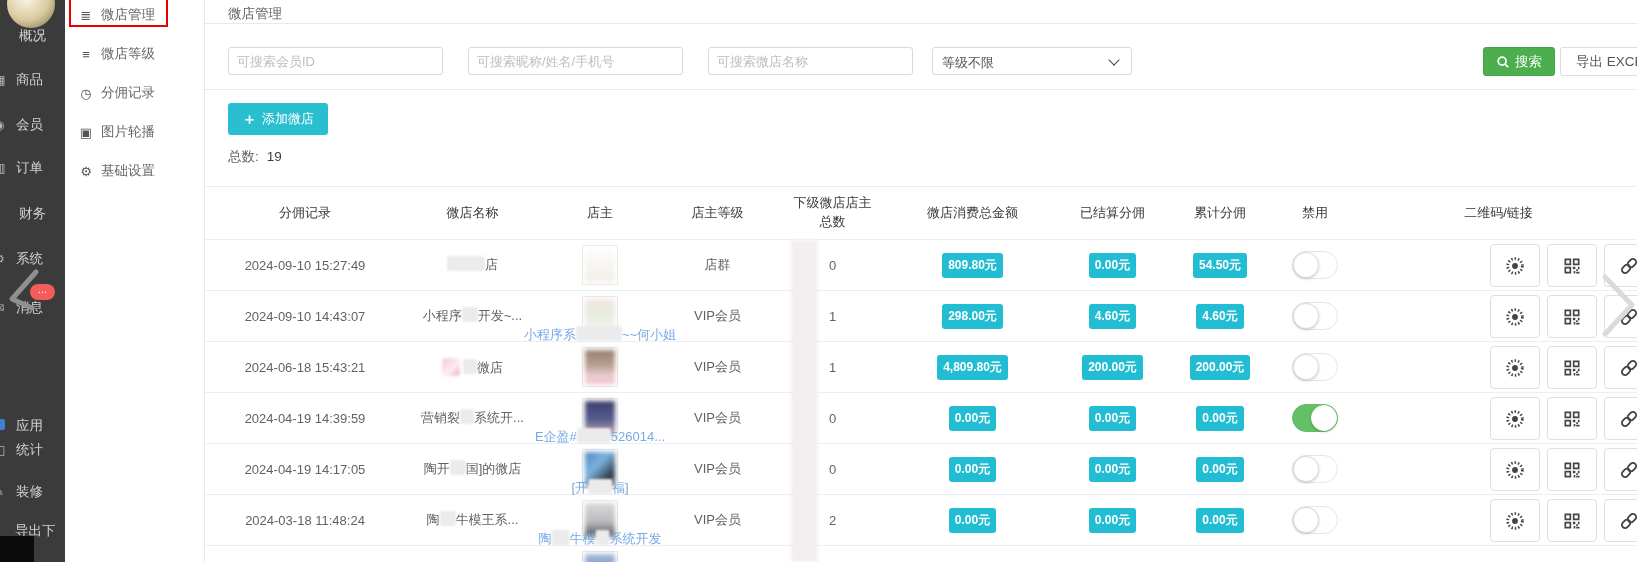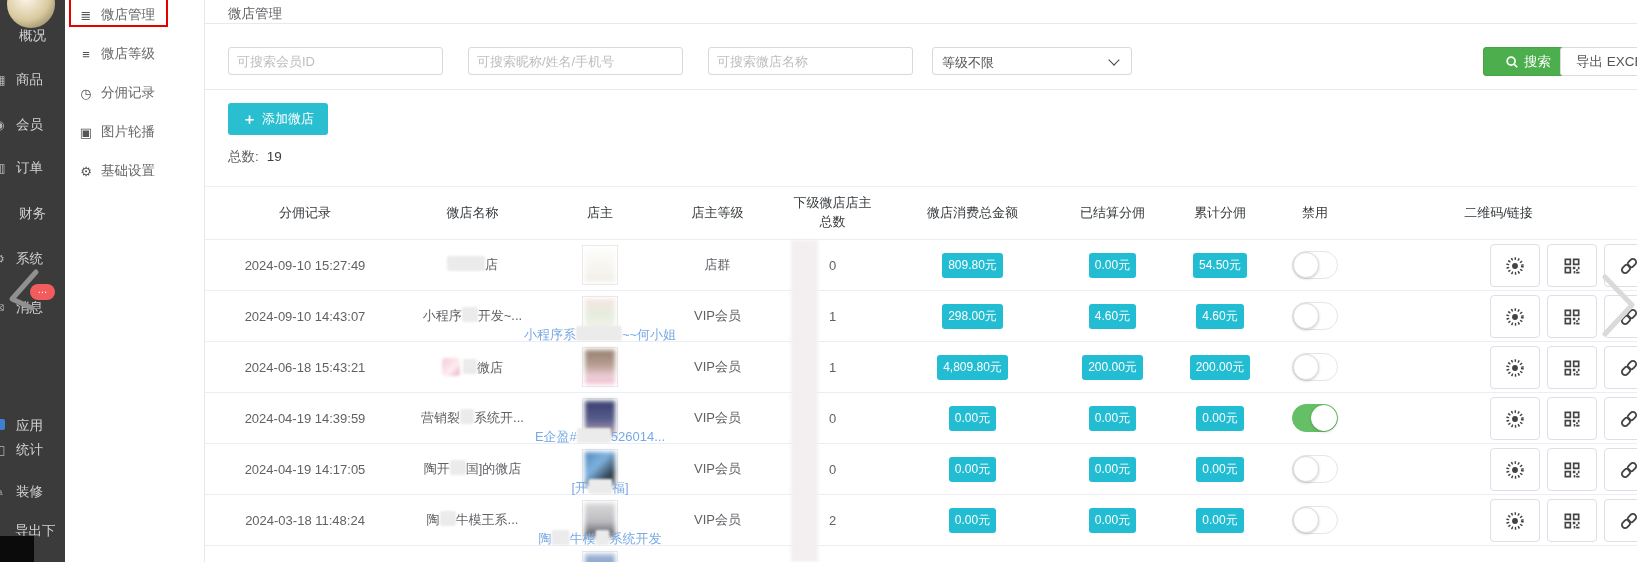--- a/index.html
+++ b/index.html
@@ -44,21 +44,21 @@
   .txt-input::placeholder { color:#bdbdbd; }
   .in1 { left:23px;  width:215px; }
   .in2 { left:263px; width:215px; }
   .in3 { left:503px; width:205px; }
   .level-select { position:absolute; left:727px; top:47px; width:200px; height:28px;
     border:1px solid #d9d9d9; border-radius:3px; font-size:13px; color:#555;
     padding:6px 9px; cursor:pointer; background:#fff; }
   .chev { position:absolute; right:13px; top:8px; width:8px; height:8px;
     border-right:1.6px solid #444; border-bottom:1.6px solid #444; transform:rotate(45deg); }
 
-  .btn-search { position:absolute; left:1278px; top:47px; height:29px; padding:0 21px;
+  .btn-search { position:absolute; left:1278px; top:47px; height:29px; padding:0 12px;
     background:#4cae4c; border:1px solid #45a245; border-radius:3px; color:#fff; font-size:13.5px;
     display:flex; align-items:center; gap:5px; cursor:pointer; }
   .btn-export { position:absolute; left:1355px; top:47px; height:29px; padding:0 15px;
     background:#fff; border:1px solid #dcdcdc; border-radius:3px; color:#555; font-size:13.5px;
     display:flex; align-items:center; cursor:pointer; white-space:nowrap; }
 
   .btn-add { position:absolute; left:23px; top:103px; height:32px; padding:0 14px;
     background:#29bfd0; border:none; border-radius:3px; color:#fff; font-size:13px;
     display:flex; align-items:center; cursor:pointer; }
   .btn-add .plus { font-size:15px; font-weight:bold; margin-right:5px; }
@@ -89,21 +89,21 @@
   .av-brown  i { background:linear-gradient(180deg,#96806f 0%,#b89f92 45%,#eecfd8 78%,#f2bccd 100%); }
   .av-navy   i { background:linear-gradient(180deg,#3a3f6e 0%,#565d8c 55%,#c4a7b2 100%); }
   .av-photo  i { background:linear-gradient(135deg,#4f86bb 0%,#7fb3e0 40%,#2c3a46 78%,#68747f 100%); }
   .av-grey   i { background:linear-gradient(180deg,#d9d9db 0%,#bcbcc1 55%,#53535b 100%); }
   .av-blue   i { background:linear-gradient(180deg,#a3b9da,#5c7aa9); }
   .owner-link { position:absolute; top:35px; left:50%; transform:translateX(-50%); z-index:4;
     color:#77a9e4; font-size:13px; white-space:nowrap; cursor:pointer; }
   .col-smear { position:absolute; left:586px; top:240px; bottom:0; width:27px; z-index:2;
     background:rgba(242,238,240,0.92); filter:blur(1.5px); pointer-events:none; }
 
-  .badge { display:inline-block; background:#22bdd3; color:#fff; font-size:12px; font-weight:400;
+  .badge { display:inline-block; background:#22bdd3; color:#fff; font-size:12px; font-weight:700;
     padding:4px 6px; border-radius:3px; }
 
   .switch { display:inline-block; width:46px; height:28px; border-radius:14px; background:#fff;
     border:1px solid #e6e6e6; position:relative; cursor:pointer; vertical-align:middle; }
   .switch .knob { position:absolute; left:0; top:0; width:26px; height:26px; border-radius:50%;
     background:#fff; border:1px solid #dcdcdc; box-shadow:0 1px 3px rgba(0,0,0,.18); }
   .switch.on { background:#65bf66; border-color:#65bf66; }
   .switch.on .knob { left:auto; right:0; border-color:#fff; }
 
   .act-btn { display:inline-block; width:50px; height:43px; background:#fff; border:1px solid #dcdfe6;

